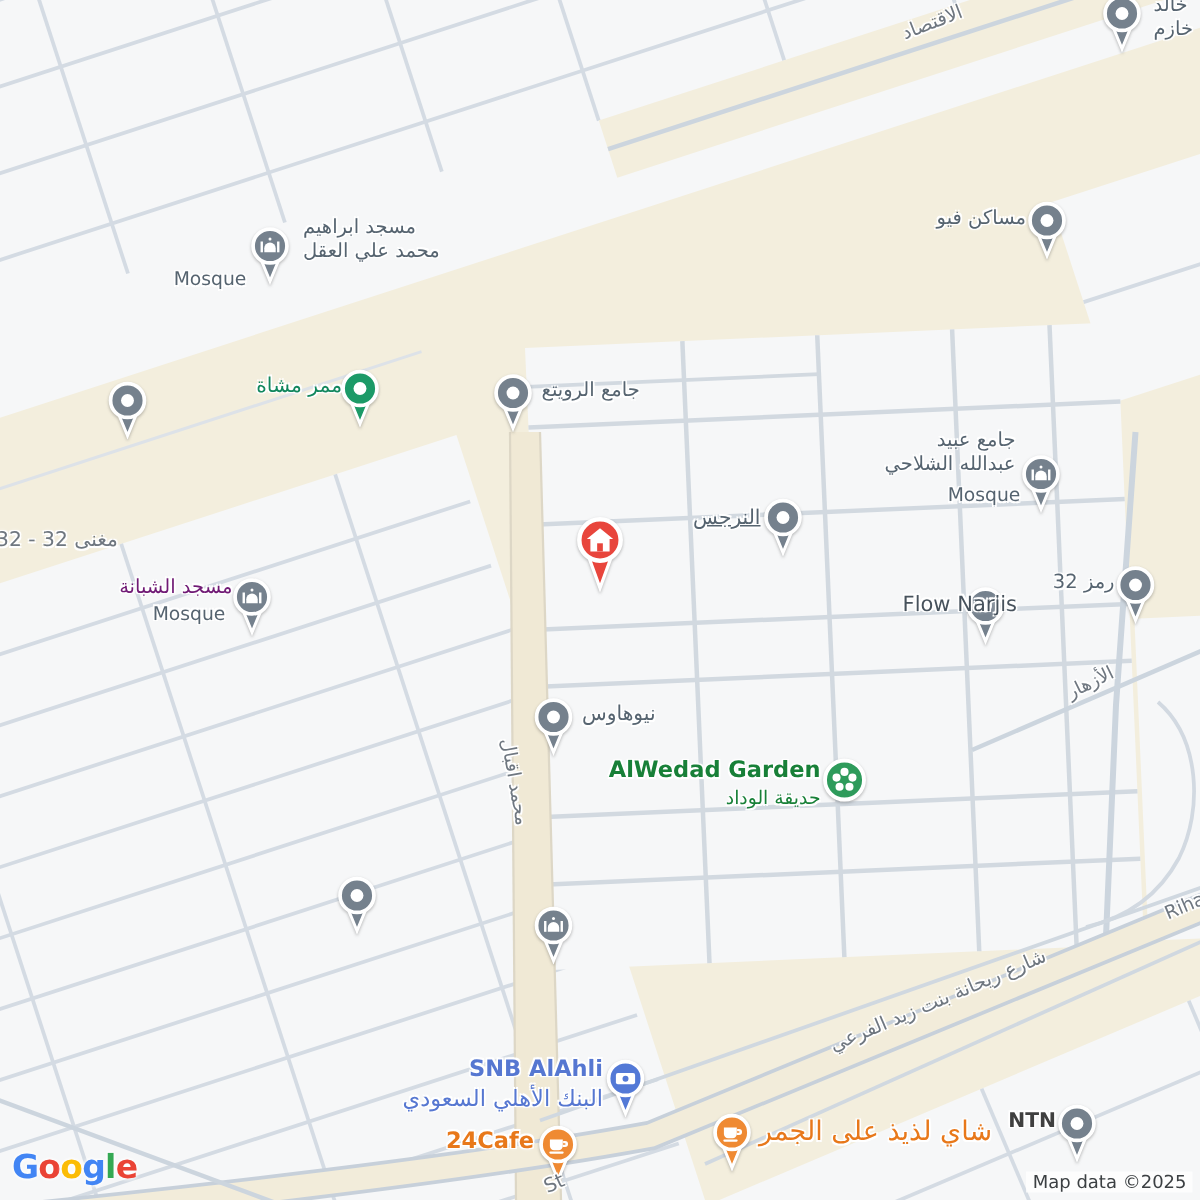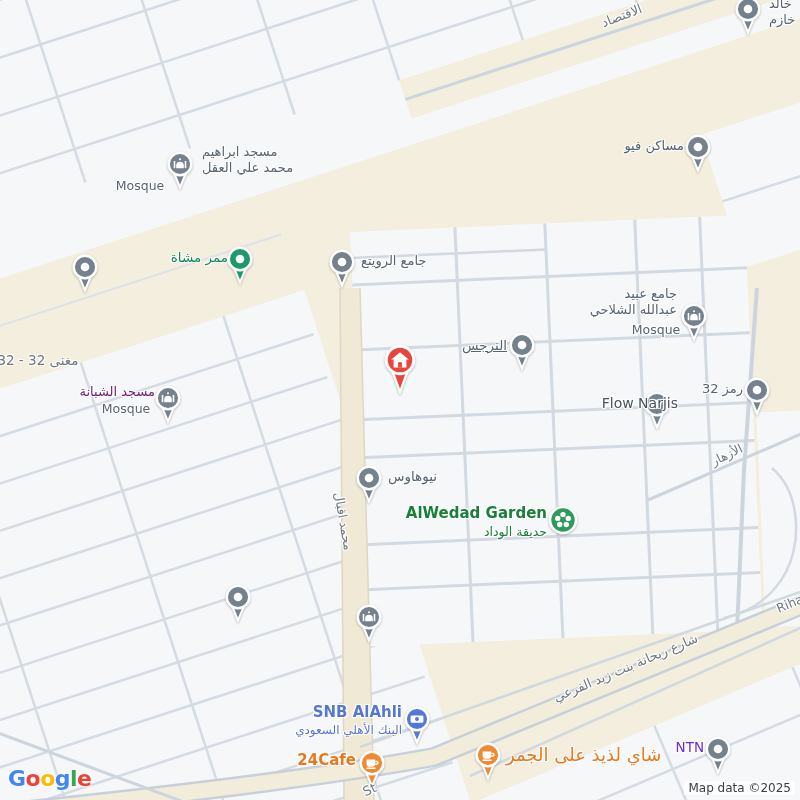--- a/index.html
+++ b/index.html
@@ -298,24 +298,24 @@
       <div class="map-label" dir="auto" style="left: 507px; top: 338px; font-size: 13.5px; color: rgb(86, 100, 112); transform: translate(-100%, 0px); text-decoration: underline;">النرجس</div>
       <div class="map-label" dir="auto" style="left: 641px; top: 395px; font-size: 14px; color: rgb(71, 82, 92); font-weight: 500; transform: translate(-100%, 0px); margin-left: 37px;">Flow Narjis</div>
       <div class="map-label" dir="auto" style="left: 743px; top: 382px; font-size: 13px; color: rgb(86, 100, 112); transform: translate(-100%, 0px);">رمز 32</div>
       <div class="map-label" dir="auto" style="left: 38px; top: 353px; font-size: 13.5px; color: rgb(111, 119, 128); transform: translate(-50%, 0px);">مغنى 32 - 32</div>
       <div class="map-label" dir="auto" style="left: 155px; top: 385px; font-size: 13px; color: #701a75; transform: translate(-100%, 0px);">مسجد الشبانة</div>
       <div class="map-label" dir="auto" style="left: 126px; top: 402px; font-size: 12.5px; color: rgb(86, 100, 112); transform: translate(-50%, 0px);">Mosque</div>
       <div class="map-label" dir="auto" style="left: 388px; top: 469px; font-size: 13.5px; color: rgb(86, 100, 112);">نيوهاوس</div>
       <div class="map-label" dir="auto" style="left: 547px; top: 505px; font-size: 15px; color: rgb(24, 128, 56); font-weight: 600; transform: translate(-100%, 0px);">AlWedad Garden</div>
       <div class="map-label" dir="auto" style="left: 547px; top: 525px; font-size: 12.5px; color: rgb(24, 128, 56); transform: translate(-100%, 0px);">حديقة الوداد</div>
       <div class="map-label" dir="auto" style="left: 402px; top: 704px; font-size: 15px; color: rgb(86, 119, 209); font-weight: 600; transform: translate(-100%, 0px);">SNB AlAhli</div>
-      <div class="map-label" dir="auto" style="left: 402px; top: 724px; font-size: 12px; color: rgb(86, 119, 209); transform: translate(-100%, 0px);">البنك الأهلي السعودي</div>
+      <div class="map-label" dir="auto" style="left: 402px; top: 724px; font-size: 15px; color: rgb(86, 119, 209); transform: translate(-100%, 0px);">البنك الأهلي السعودي</div>
       <div class="map-label" dir="auto" style="left: 356px; top: 752px; font-size: 15px; color: rgb(232, 120, 26); font-weight: 600; transform: translate(-100%, 0px);">24Cafe</div>
       <div class="map-label" dir="auto" style="left: 506px; top: 745px; font-size: 18px; color: rgb(232, 120, 26);">شاي لذيذ على الجمر</div>
-      <div class="map-label" dir="auto" style="left: 704px; top: 740px; font-size: 13.5px; color: #6d28d9; font-weight: 400; transform: translate(-100%, 0px);">NTN</div>
+      <div class="map-label" dir="auto" style="left: 704px; top: 740px; font-size: 13.5px; color: #404040; font-weight: 700; transform: translate(-100%, 0px);">NTN</div>
       <div class="map-label" dir="auto" style="left: 622px; top: 9px; font-size: 13px; color: rgb(111, 119, 128); transform: translate(-50%, 0px) rotate(-21deg);">الاقتصاد</div>
       <div class="map-label" dir="auto" style="left: 343px; top: 514px; font-size: 12.5px; color: rgb(111, 119, 128); transform: translate(-50%, 0px) rotate(80deg);">محمد اقبال</div>
       <div class="map-label" dir="auto" style="left: 727px; top: 448px; font-size: 12.5px; color: rgb(111, 119, 128); transform: translate(-50%, 0px) rotate(-26deg);">الأزهار</div>
       <div class="map-label" dir="auto" style="left: 626px; top: 661px; font-size: 13px; color: rgb(111, 119, 128); transform: translate(-50%, 0px) rotate(-23deg);">شارع ريحانة بنت زيد الفرعي</div>
       <div class="map-label" dir="auto" style="left: 790px; top: 597px; font-size: 12.5px; color: rgb(111, 119, 128); transform: translate(-50%, 0px) rotate(-23deg);">Riha</div>
       <div class="map-label" dir="auto" style="left: 370px; top: 783px; font-size: 13px; color: rgb(111, 119, 128); transform: translate(-50%, 0px) rotate(-24deg);">St</div>
     </div>
 
   <div id="attrib-logo"><span style="color: rgb(66, 133, 244);">G</span><span style="color: rgb(234, 67, 53);">o</span><span style="color: rgb(251, 188, 5);">o</span><span style="color: rgb(66, 133, 244);">g</span><span style="color: rgb(52, 168, 83);">l</span><span style="color: rgb(234, 67, 53);">e</span></div>
   <div id="attrib-data">Map data ©2025</div>

